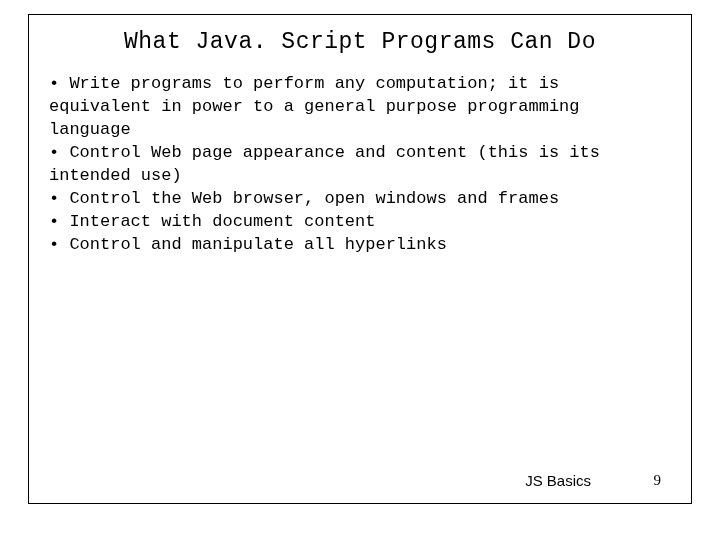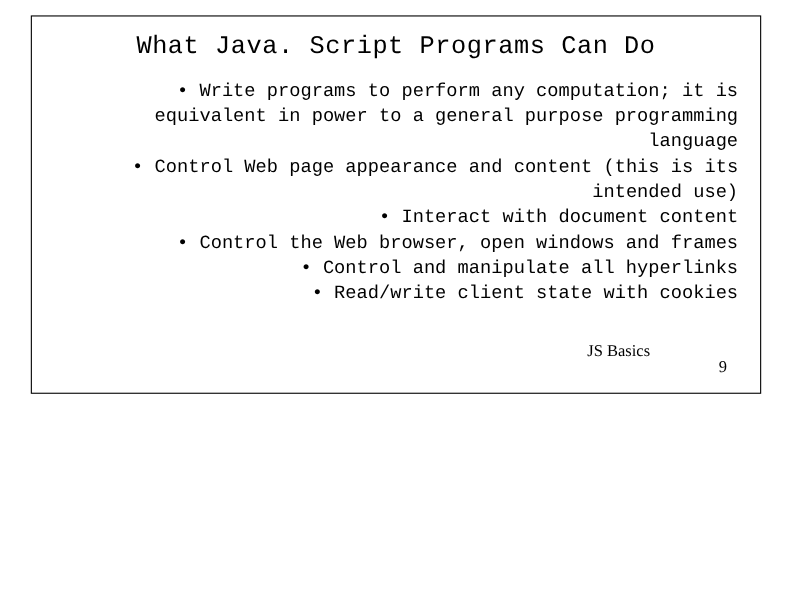--- a/index.html
+++ b/index.html
@@ -8,72 +8,70 @@
     height: 540px;
     background: #fff;
     position: relative;
     font-family: "Courier New", Courier, monospace;
   }
   .slide {
     position: absolute;
     top: 14px;
     left: 28px;
     width: 664px;
-    height: 344px;
+    height: 490px;
     border: 1.5px solid #000;
     background: #fff;
   }
   .title {
     text-align: center;
     font-size: 23px;
     font-weight: normal;
     margin-top: 14px;
     margin-bottom: 18px;
     letter-spacing: 0.5px;
   }
   .content {
     padding: 0 20px 0 20px;
     font-size: 17px;
     line-height: 1.35;
   }
   .bullet {
     display: block;
-    text-align: right;
   }
   .footer {
     position: absolute;
     bottom: 14px;
     right: 0;
     width: 100%;
   }
   .footer-label {
     position: absolute;
     right: 100px;
-    bottom: 14px;
-    font-family: Liberation Serif, serif;
+    bottom: 0;
+    font-family: Liberation Sans, sans-serif;
     font-size: 15px;
   }
   .footer-page {
     position: absolute;
     right: 30px;
     bottom: 0;
     font-family: "Times New Roman", Times, serif;
     font-size: 15px;
   }
 </style>
 </head>
 <body>
 
 <div class="slide">
   <h1 class="title">What Java. Script Programs Can Do</h1>
   <div class="content">
     <span class="bullet"> • Write programs to perform any computation; it is equivalent in power to a general purpose programming language</span>
     <span class="bullet"> • Control Web page appearance and content (this is its intended use)</span>
+    <span class="bullet"> • Control the Web browser, open windows and frames</span>
     <span class="bullet"> • Interact with document content</span>
-    <span class="bullet"> • Control the Web browser, open windows and frames</span>
     <span class="bullet"> • Control and manipulate all hyperlinks</span>
-    <span class="bullet"> • Read/write client state with cookies</span>
   </div>
   <div class="footer">
     <span class="footer-label">JS Basics</span>
     <span class="footer-page">9</span>
   </div>
 </div>
 
 </body></html>

